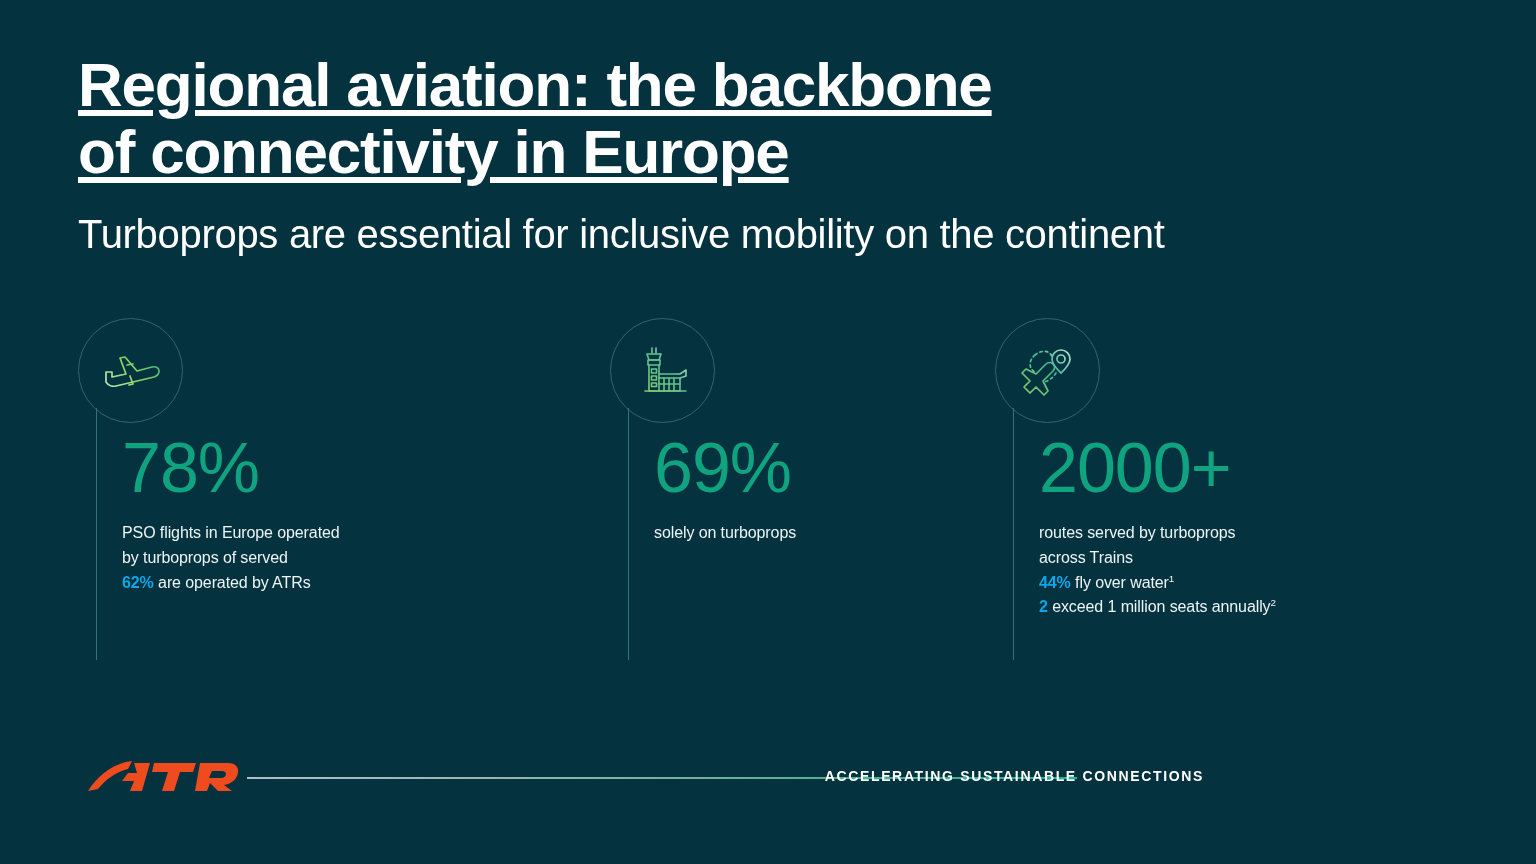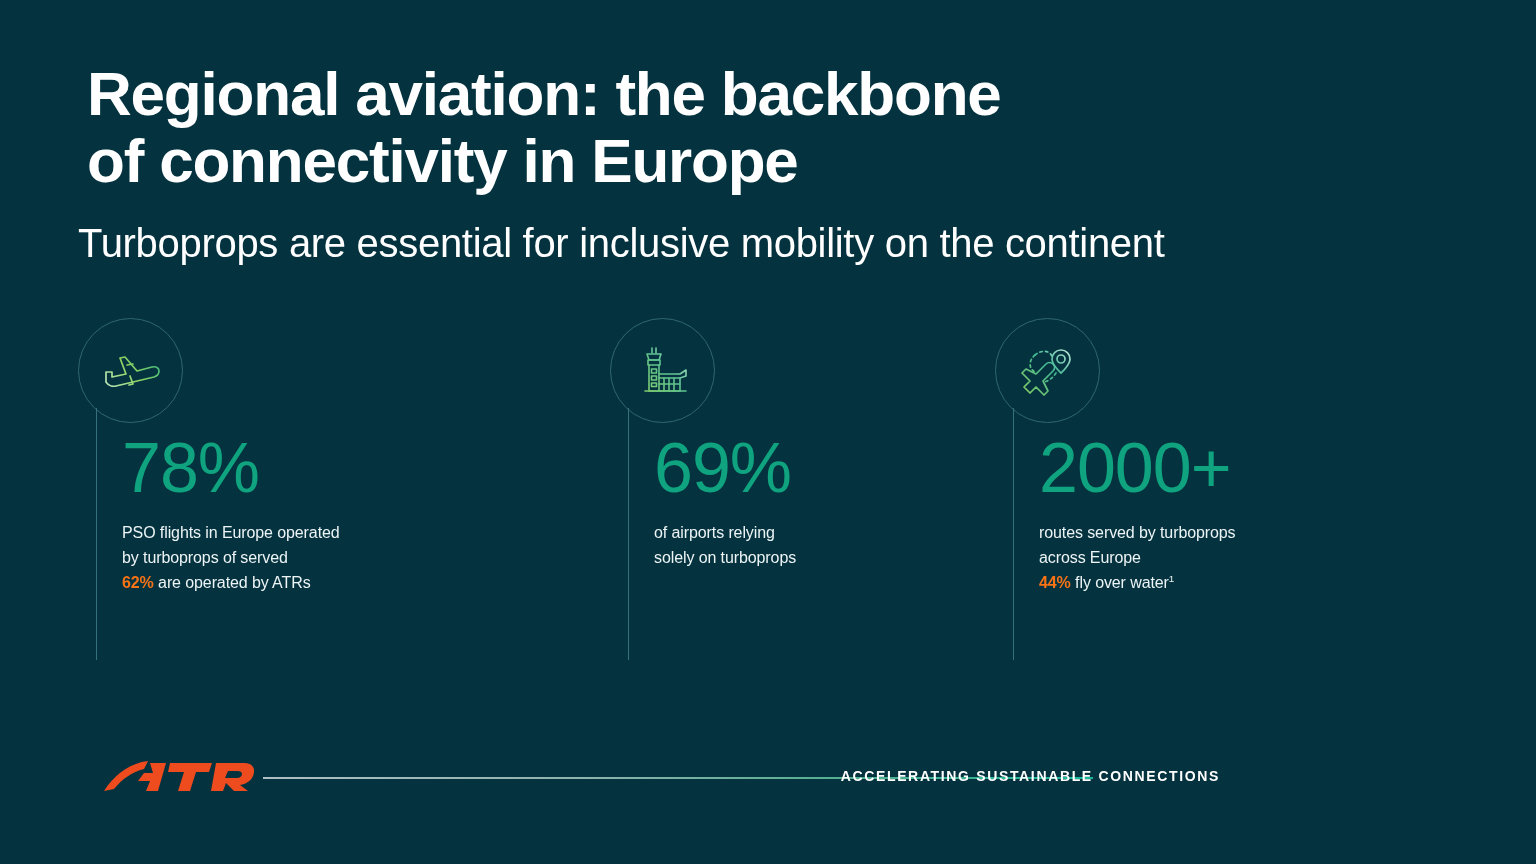--- a/index.html
+++ b/index.html
@@ -28,22 +28,23 @@
     left: 78px;
     top: 52px;
     width: 1330px;
   }
   .title {
     font-size: 62px;
     line-height: 1.08;
     font-weight: 700;
     letter-spacing: -1.2px;
     color: #ffffff;
-    margin: 9px;
+    margin: 0;
     white-space: pre-line;
+    text-decoration: underline;
   }
   .subtitle {
     margin: 26px 0 0 0;
     font-size: 40px;
     font-weight: 400;
     letter-spacing: -0.3px;
     color: #ffffff;
   }
 
   
@@ -101,21 +102,21 @@
     margin: 0 0 18px 0;
   }
   .stat-lines {
     font-size: 16px;
     line-height: 1.55;
     font-weight: 400;
     color: #edf4f5;
     letter-spacing: -0.1px;
   }
   .stat-lines .ln { display: block; white-space: nowrap; }
-  .stat-lines b { font-weight: 700; color: #f97316; }
+  .stat-lines b { font-weight: 700; color: #0ea5e9; }
   .stat-lines sup {
     font-size: 0.62em;
     vertical-align: super;
     line-height: 0;
   }
 
   
   .footnote {
     position: absolute;
     left: 80px;
@@ -127,21 +128,21 @@
   }
   .footnote sup {
     font-size: 0.72em;
     vertical-align: super;
     line-height: 0;
   }
 
   
   .footer {
     position: absolute;
-    left: 16px;
+    left: 0;
     top: 755px;
     width: 1284px;
     height: 60px;
   }
   .logo {
     position: absolute;
     left: 84px;
     top: 0;
     height: 44px;
   }
@@ -228,21 +229,20 @@
             <path d="M25 40 L46 40"></path>
             <path d="M30 34 L30 47 M35 34 L35 47 M40 34 L40 47"></path>
             <path d="M11 47 L52 47"></path>
           </g>
         </svg>
       </div>
       <div class="connector"></div>
       <div class="stat-body">
         <div class="stat-number">69%</div>
         <div class="stat-lines">
-          <span class="ln">of airports relying</span>
           <span class="ln">solely on turboprops</span>
         </div>
       </div>
     </div>
 
     <div class="stat stat-2">
       <div class="icon-circle">
         <svg width="60" height="56" viewBox="0 0 60 56" fill="none">
           <defs>
             <linearGradient id="g3" x1="4" y1="54" x2="56" y2="2" gradientUnits="userSpaceOnUse">
@@ -259,22 +259,23 @@
             <path d="M17 12 C24 6 33 8 34 14" stroke-dasharray="2.4 3.2"></path>
             <path d="M17 12 C10 18 11 26 17 29" stroke-dasharray="2.4 3.2"></path>
           </g>
         </svg>
       </div>
       <div class="connector"></div>
       <div class="stat-body">
         <div class="stat-number">2000+</div>
         <div class="stat-lines">
           <span class="ln">routes served by turboprops</span>
-          <span class="ln">across Europe</span>
+          <span class="ln">across Trains</span>
           <span class="ln"><b>44%</b><span> fly over water</span><sup>1</sup></span>
+          <span class="ln"><b>2</b><span> exceed 1 million seats annually</span><sup>2</sup></span>
         </div>
       </div>
     </div>
 
   </div>
 
 
   <div class="footer">
     <svg class="logo" width="160" height="44" viewBox="0 0 160 44">
       <g fill="#ee4b1e">

